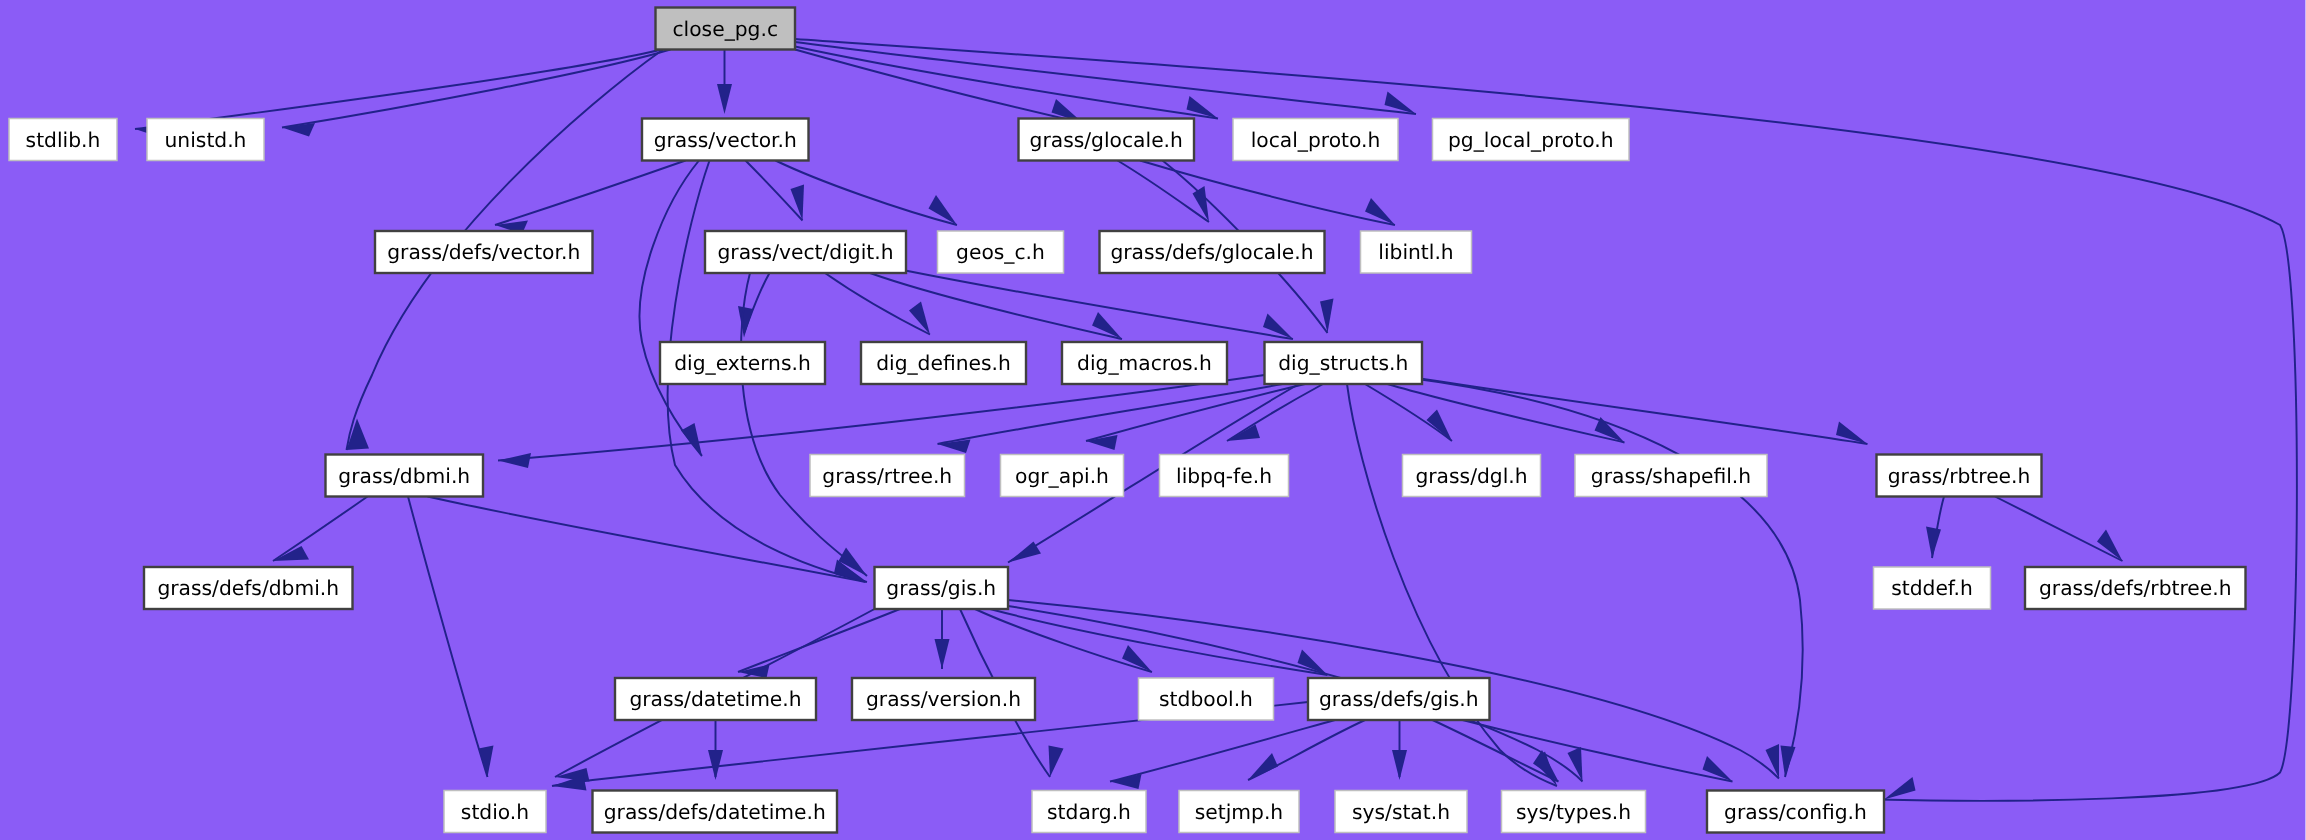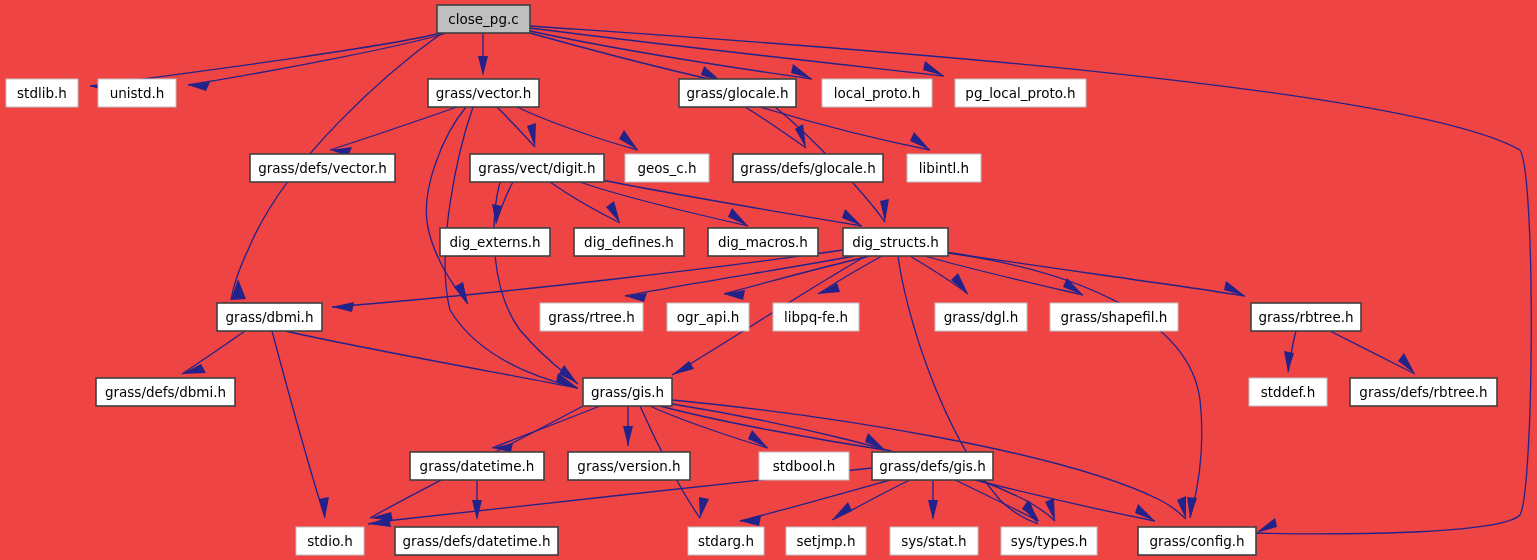--- a/index.html
+++ b/index.html
@@ -4,21 +4,21 @@
 <style>
   html, body {
     margin: 0;
     padding: 0;
     background: #ffffff;
   }
   #graph-root {
     position: relative;
     width: 1537px;
     height: 560px;
-    background: #ef4444;
+    background: #8b5cf6;
     font-family: "DejaVu Sans", "Liberation Sans", sans-serif;
     overflow: hidden;
   }
   svg#graph-svg {
     position: absolute;
     top: 0; left: 0;
     width: 1537px;
     height: 560px;
   }
   .node-box {

